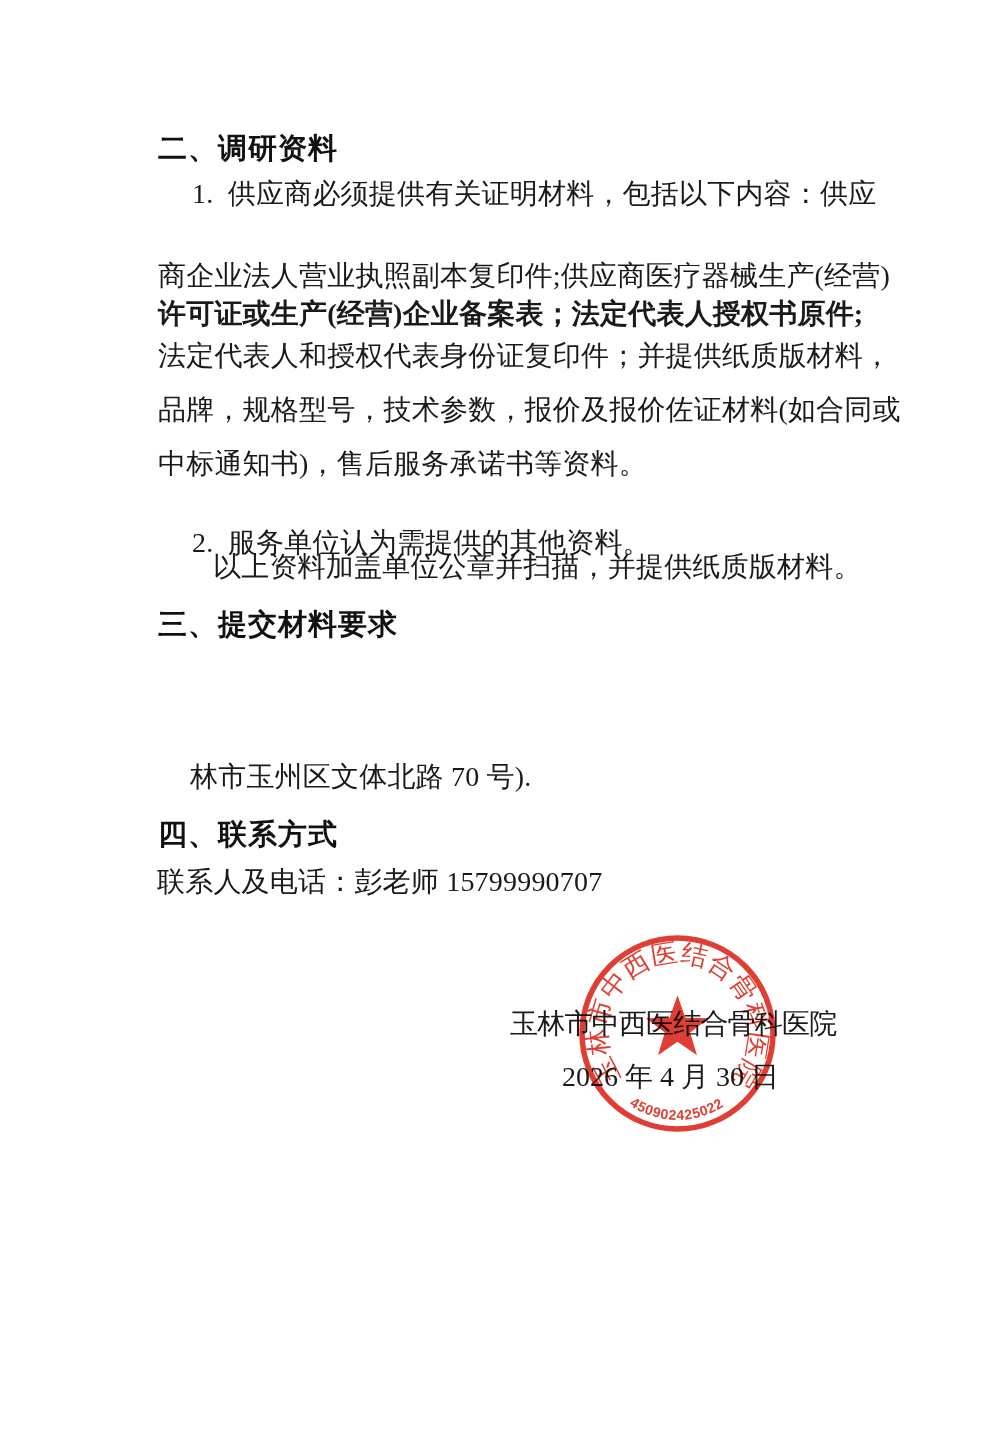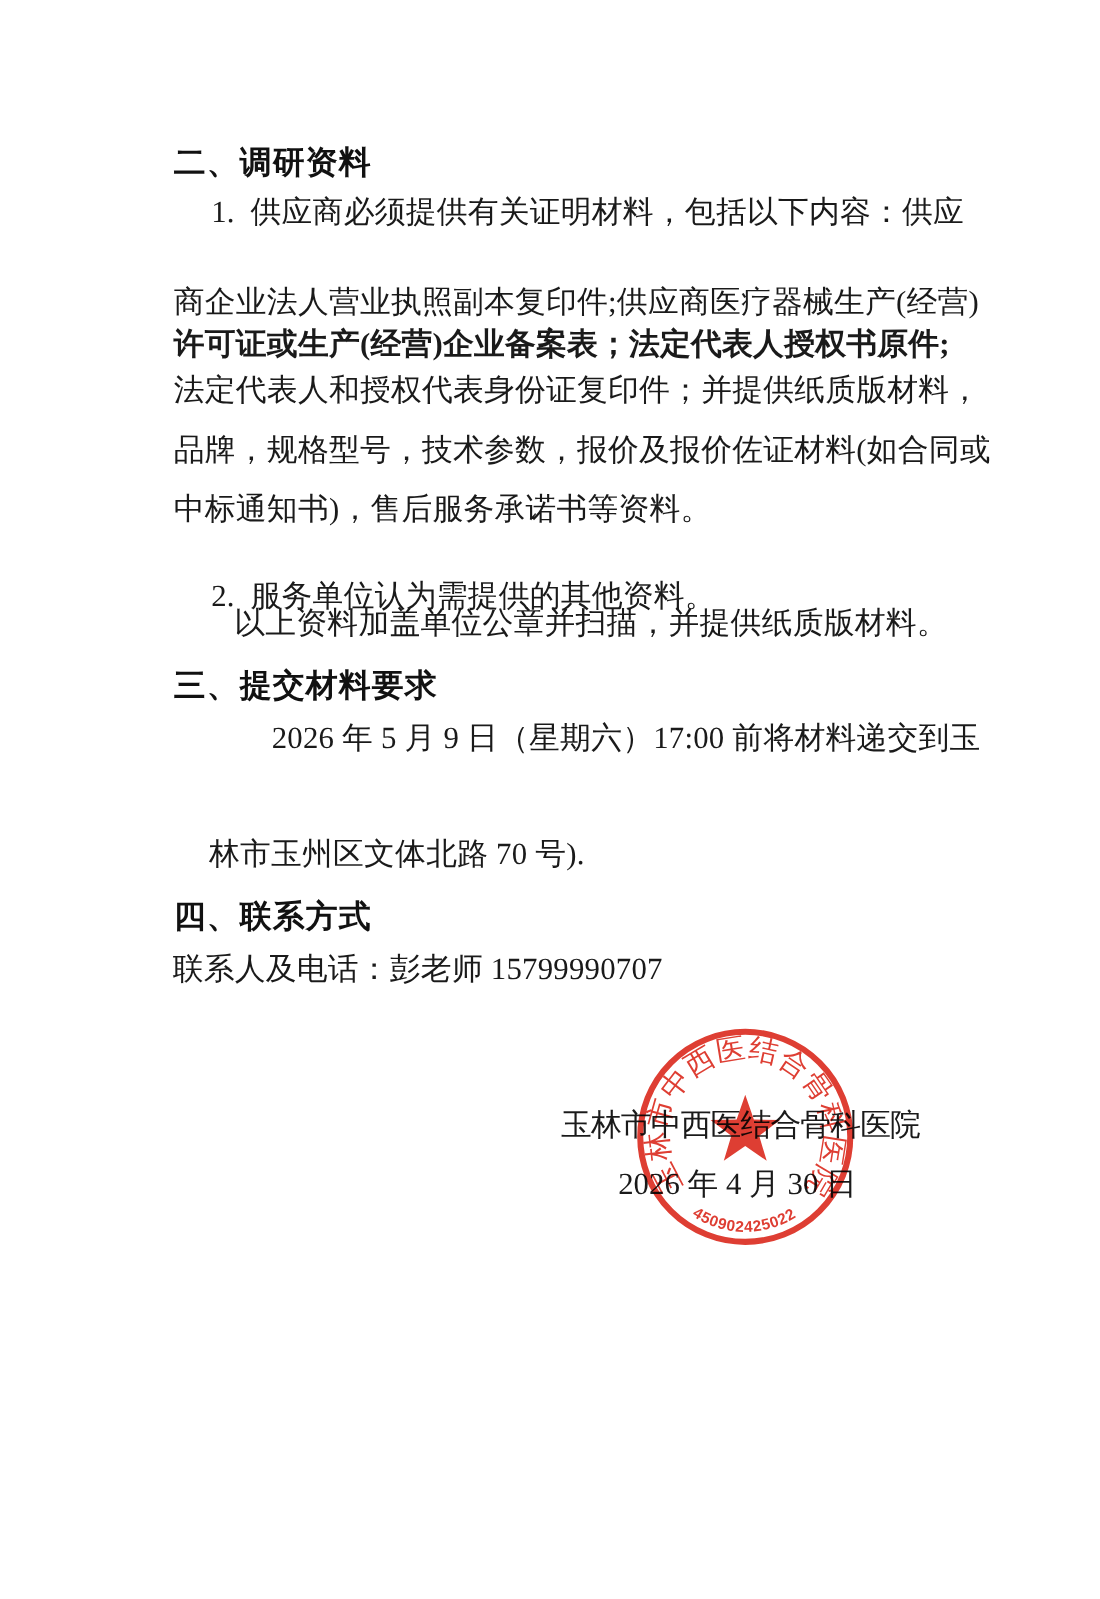--- a/index.html
+++ b/index.html
@@ -68,21 +68,20 @@
   <div class="line h" style="left:158px;top:133px;">二、调研资料</div>
   <div class="line" style="left:192px;top:179px;">1.  供应商必须提供有关证明材料，包括以下内容：供应</div>
   <div class="line" style="left:158px;top:233px;margin-top:28px;">商企业法人营业执照副本复印件;供应商医疗器械生产(经营)</div>
   <div class="line" style="left:158px;top:299px;font-weight:bold;">许可证或生产(经营)企业备案表；法定代表人授权书原件;</div>
   <div class="line" style="left:158px;top:341px;">法定代表人和授权代表身份证复印件；并提供纸质版材料，</div>
   <div class="line" style="left:158px;top:395px;">品牌，规格型号，技术参数，报价及报价佐证材料(如合同或</div>
   <div class="line" style="left:158px;top:449px;">中标通知书)，售后服务承诺书等资料。</div>
   <div class="line" style="left:192px;top:499px;margin-top:29px;">2.  服务单位认为需提供的其他资料。</div>
   <div class="line" style="left:213px;top:552px;">以上资料加盖单位公章并扫描，并提供纸质版材料。</div>
   <div class="line h" style="left:158px;top:609px;">三、提交材料要求</div>
-  <div class="line" style="left:247px;top:657px;">2026 年 5 月 9 日（星期六）17:00 前将材料递交到玉</div>
   <div class="line" style="left:190px;top:762px;">林市玉州区文体北路 70 号).</div>
   <div class="line h" style="left:158px;top:819px;">四、联系方式</div>
   <div class="line" style="left:157px;top:867px;">联系人及电话：彭老师 15799990707</div>
 
   <div class="sig" style="left:510px;top:1009px;letter-spacing:-0.8px;">玉林市中西医结合骨科医院</div>
   <div class="sig" style="left:562px;top:1062px;">2026 年 4 月 30 日</div>
 
   <svg class="stamp" viewBox="0 0 202 202" xmlns="http://www.w3.org/2000/svg">
     <defs>
       <path id="ringPath" d="M 46.6,146.6 A 71,71 0 1 1 155.4,146.6" fill="none"></path>

